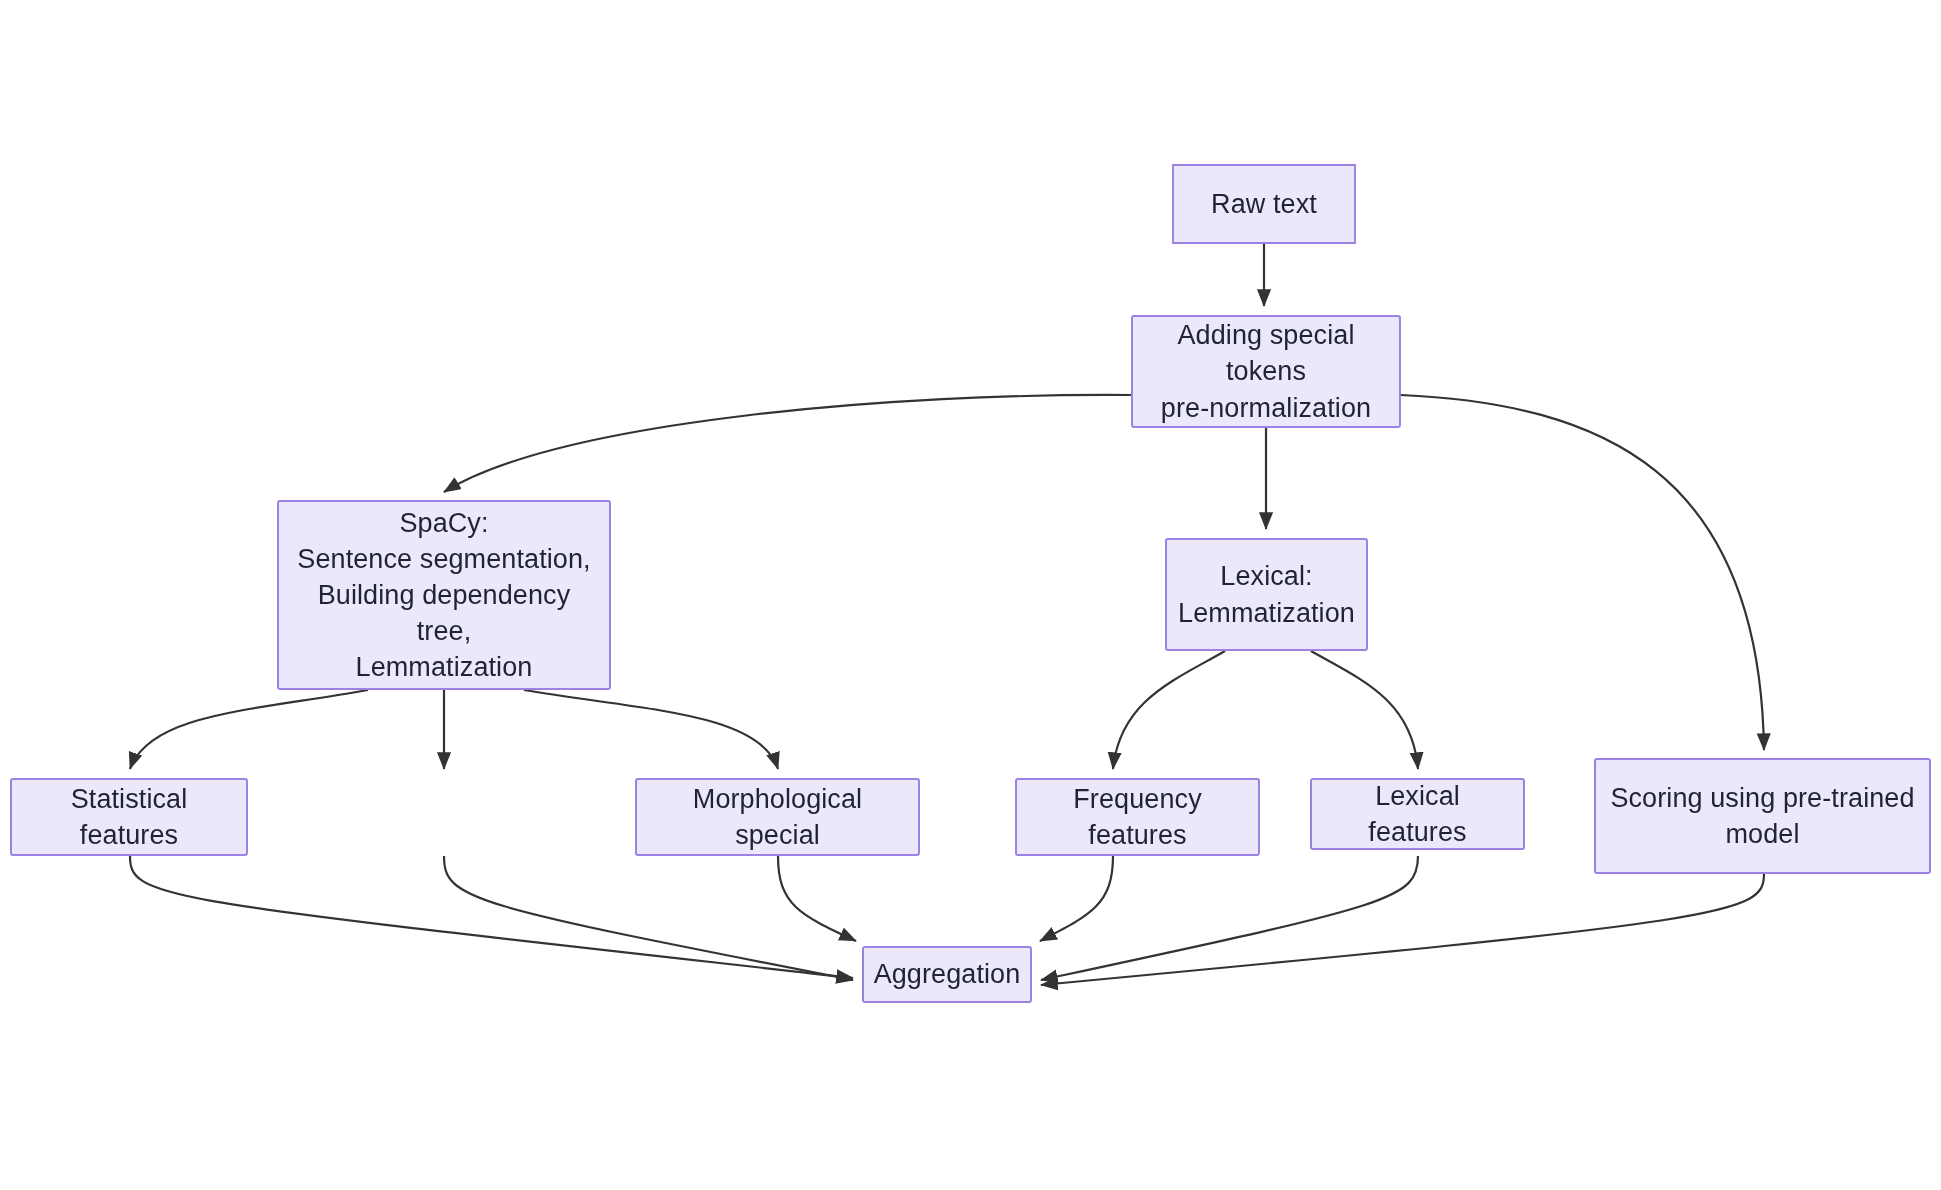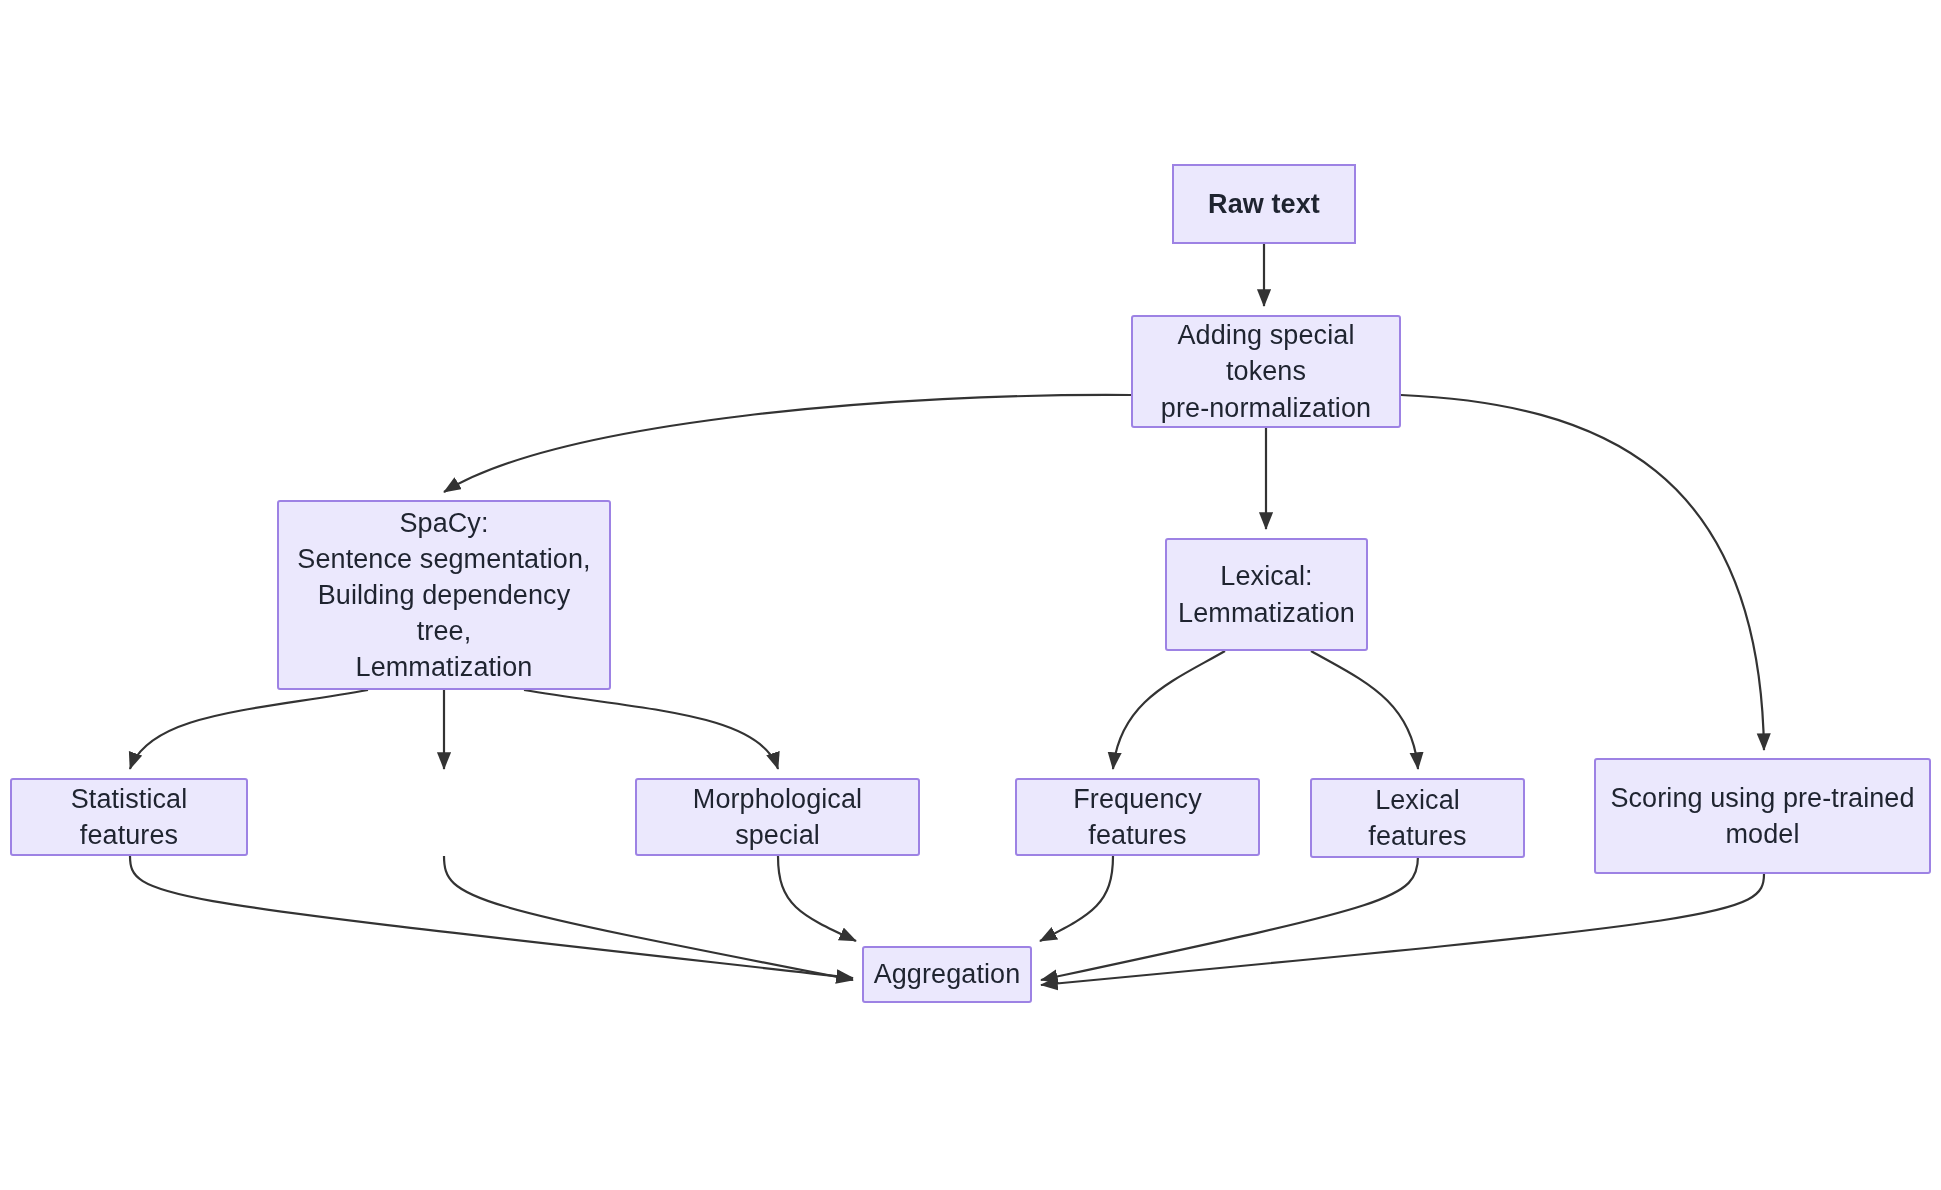--- a/index.html
+++ b/index.html
@@ -44,21 +44,20 @@
     line-height: 1.34;
     letter-spacing: 0.1px;
     padding: 4px 12px;
     z-index: 2;
   }
   .node.rounded {
     border-radius: 3px;
   }
   .node.sharp {
     border-radius: 0;
-    font-weight: bold;
   }
   .node-label {
     white-space: pre-line;
     display: block;
   }
 </style>
 </head>
 <body>
 
 <div id="flowchart-root">
@@ -130,21 +129,21 @@
 
 
   <div class="node rounded" style="left:635px; top:778px; width:285px; height:78px;">
     <span class="node-label">Morphological special</span>
   </div>
 
   <div class="node rounded" style="left:991px; top:778px; width:245px; height:78px;margin-left:24px;">
     <span class="node-label">Frequency features</span>
   </div>
 
-  <div class="node rounded" style="left:1310px; top:778px; width:215px; height:80px;">
+  <div class="node rounded" style="left:1310px; top:778px; width:215px; height:72px;">
     <span class="node-label">Lexical features</span>
   </div>
 
   <div class="node rounded" style="left:1594px; top:758px; width:337px; height:116px;">
     <span class="node-label">Scoring using pre-trained
 model</span>
   </div>
 
   <div class="node rounded" style="left:862px; top:946px; width:170px; height:57px;">
     <span class="node-label">Aggregation</span>

